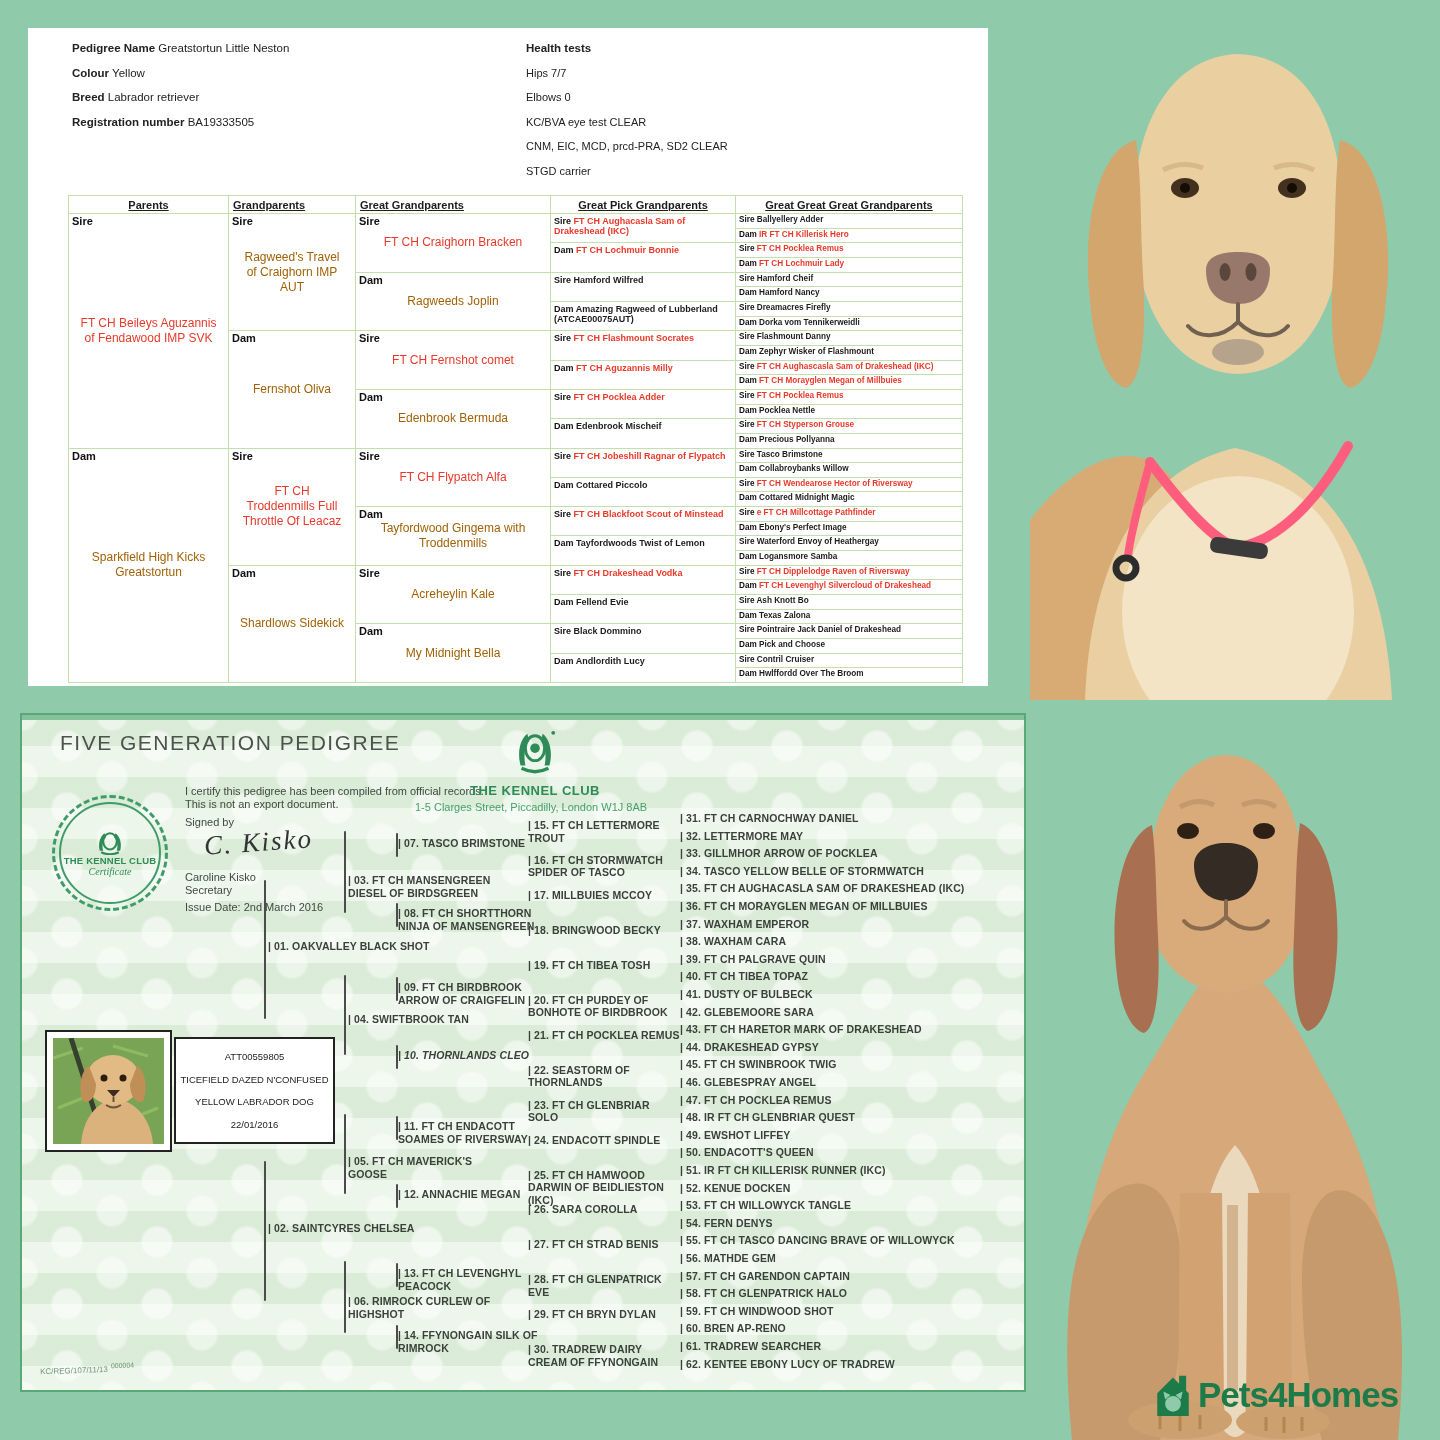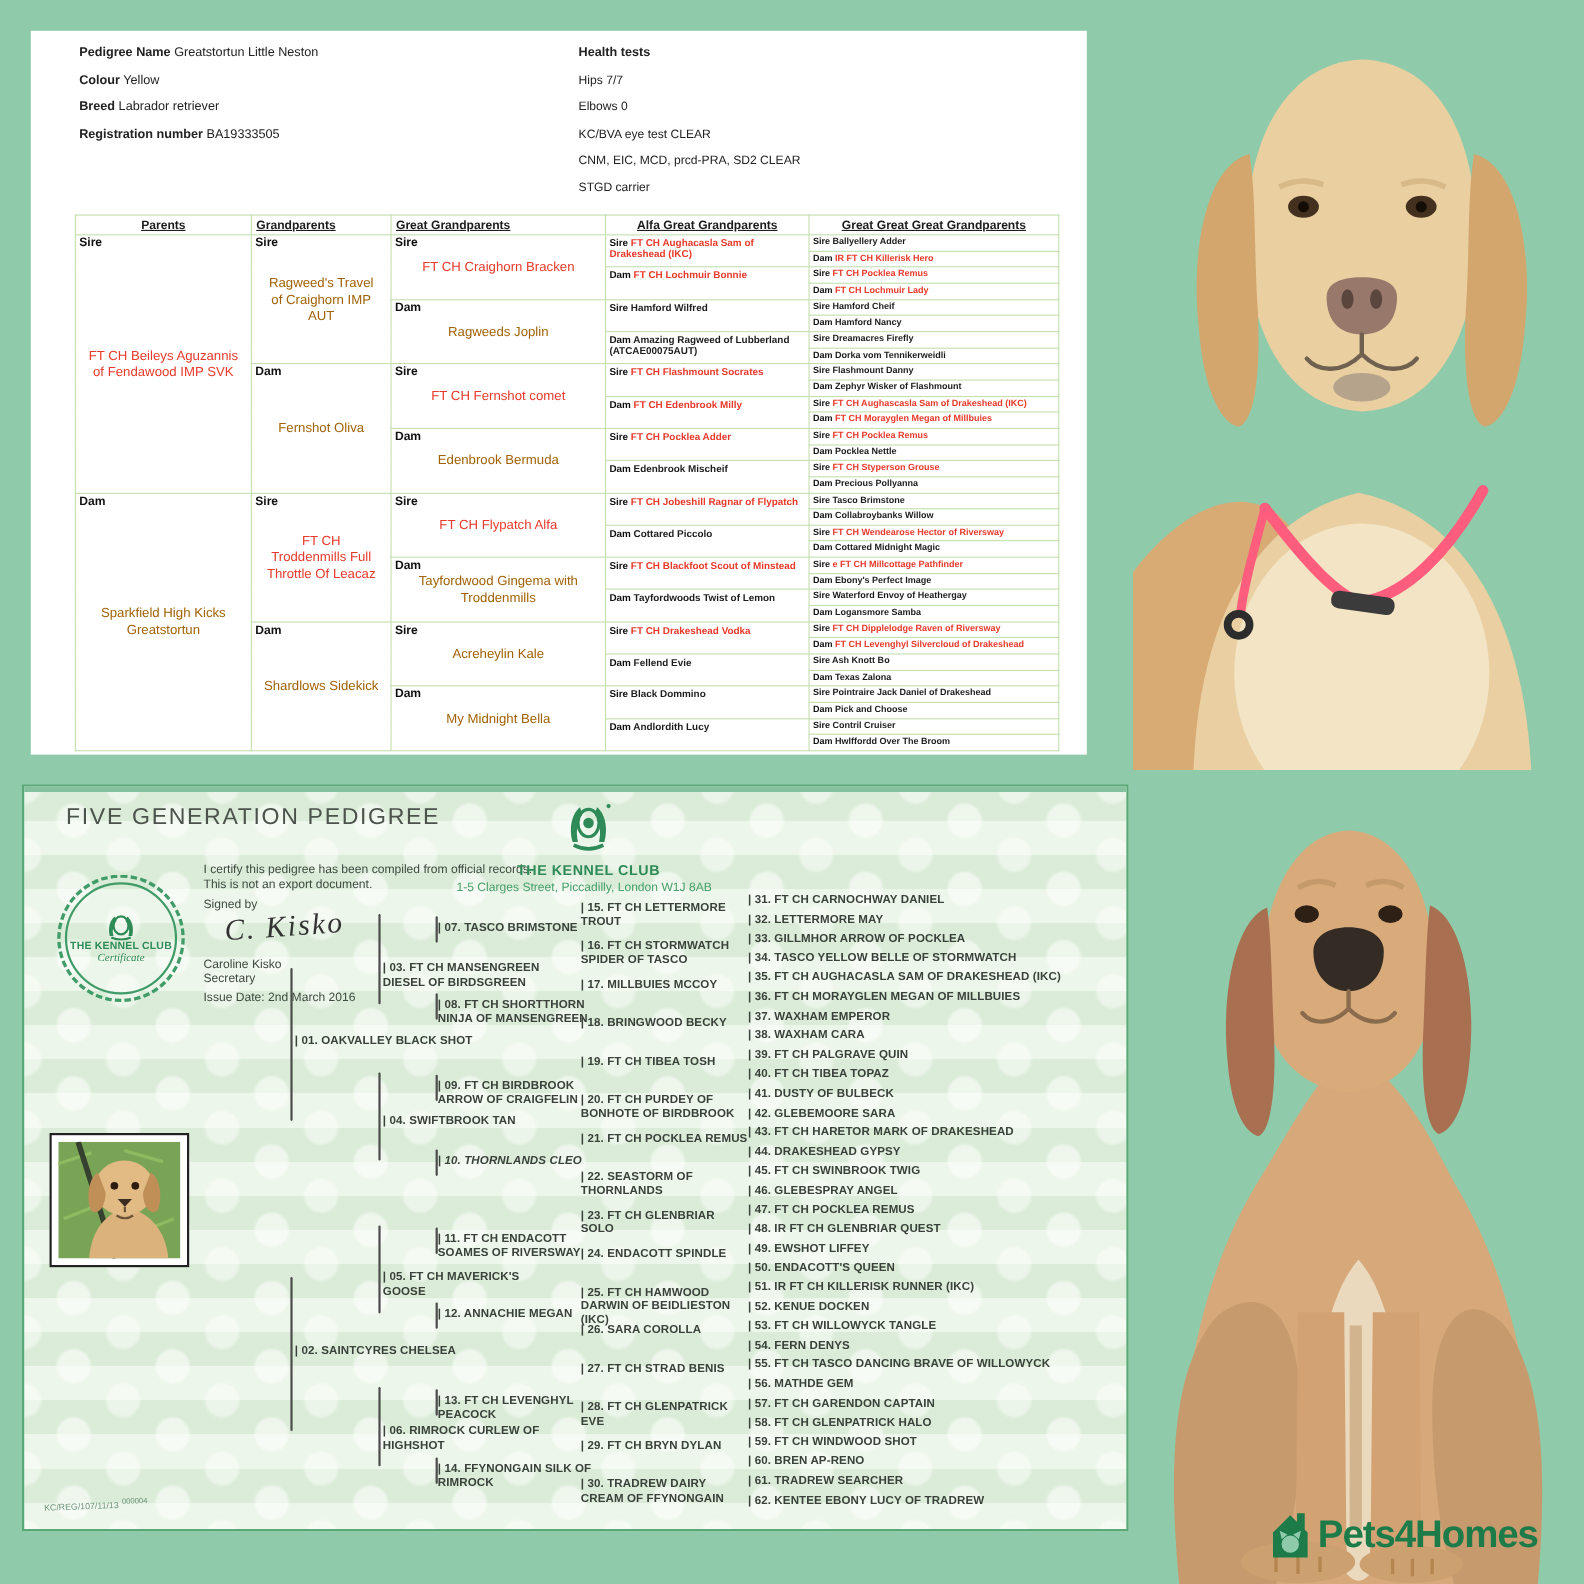--- a/index.html
+++ b/index.html
@@ -117,21 +117,21 @@
         <col style="width:127px">
         <col style="width:195px">
         <col style="width:185px">
         <col style="width:227px">
       </colgroup>
     <thead>
         <tr>
       <th class="a0">Parents</th>
       <th class="a1">Grandparents</th>
       <th class="a2">Great Grandparents</th>
-      <th class="a3">Alfa Great Grandparents</th>
+      <th class="a3">Great Pick Grandparents</th>
       <th class="a4">Great Great Great Grandparents</th>
     </tr>
       </thead>
     <tbody>
         <tr>
           <td rowspan="16" class="big parent">
             <div class="role">Sire</div>
             <div class="nm red">FT CH Beileys Aguzannis of Fendawood IMP SVK</div>
           </td>
           <td rowspan="8" class="big gp">
@@ -213,21 +213,21 @@
             <div class="pad"><span class="rolei">Sire </span><span class="nm2">Flashmount Danny</span></div>
           </td>
         </tr>
         <tr>
           <td rowspan="1" class="gg3">
             <div class="pad"><span class="rolei">Dam </span><span class="nm2">Zephyr Wisker of Flashmount</span></div>
           </td>
         </tr>
         <tr>
           <td rowspan="2" class="gg2">
-            <div class="pad"><span class="rolei">Dam </span><span class="nm2 red">FT CH Edenbrook Milly</span></div>
+            <div class="pad"><span class="rolei">Dam </span><span class="nm2 red">FT CH Aguzannis Milly</span></div>
           </td>
           <td rowspan="1" class="gg3">
             <div class="pad"><span class="rolei">Sire </span><span class="nm2 red">FT CH Aughascasla Sam of Drakeshead (IKC)</span></div>
           </td>
         </tr>
         <tr>
           <td rowspan="1" class="gg3">
             <div class="pad"><span class="rolei">Dam </span><span class="nm2 red">FT CH Morayglen Megan of Millbuies</span></div>
           </td>
         </tr>
@@ -520,20 +520,26 @@
       <ellipse cx="60" cy="42" rx="27" ry="25" fill="#e2ba84"></ellipse>
       <path d="M36,28 C27,33 25,53 30,63 C37,67 43,58 43,46 Z" fill="#c08f58"></path>
       <path d="M84,28 C93,33 95,53 90,63 C83,67 77,58 77,46 Z" fill="#c08f58"></path>
       <circle cx="51" cy="40" r="3.5" fill="#2c1d10"></circle>
         <circle cx="70" cy="40" r="3.5" fill="#2c1d10"></circle>
       <path d="M54,52 L67,52 L60.5,59 Z" fill="#3a2c20"></path>
       <path d="M60.5,59 L60.5,64 M53,67 Q60.5,72 68,67" stroke="#6b5236" stroke-width="2" fill="none"></path>
     </svg>
   </div>
 
+  <div class="info-box">
+    <div>ATT00559805</div>
+    <div>TICEFIELD DAZED N'CONFUSED</div>
+    <div>YELLOW LABRADOR DOG</div>
+    <div>22/01/2016</div>
+  </div>
 
 
   <div class="form-code">
     <span>KC/REG/107/11/13</span><sup>000004</sup>
   </div>
 </div>
 
 <div class="photo-top">
   <svg width="410" height="700" viewBox="0 0 410 700">
     <path d="M0,700 L0,520 C40,468 92,438 132,468 C162,494 176,540 181,700 Z" fill="#d8ab75"></path>

